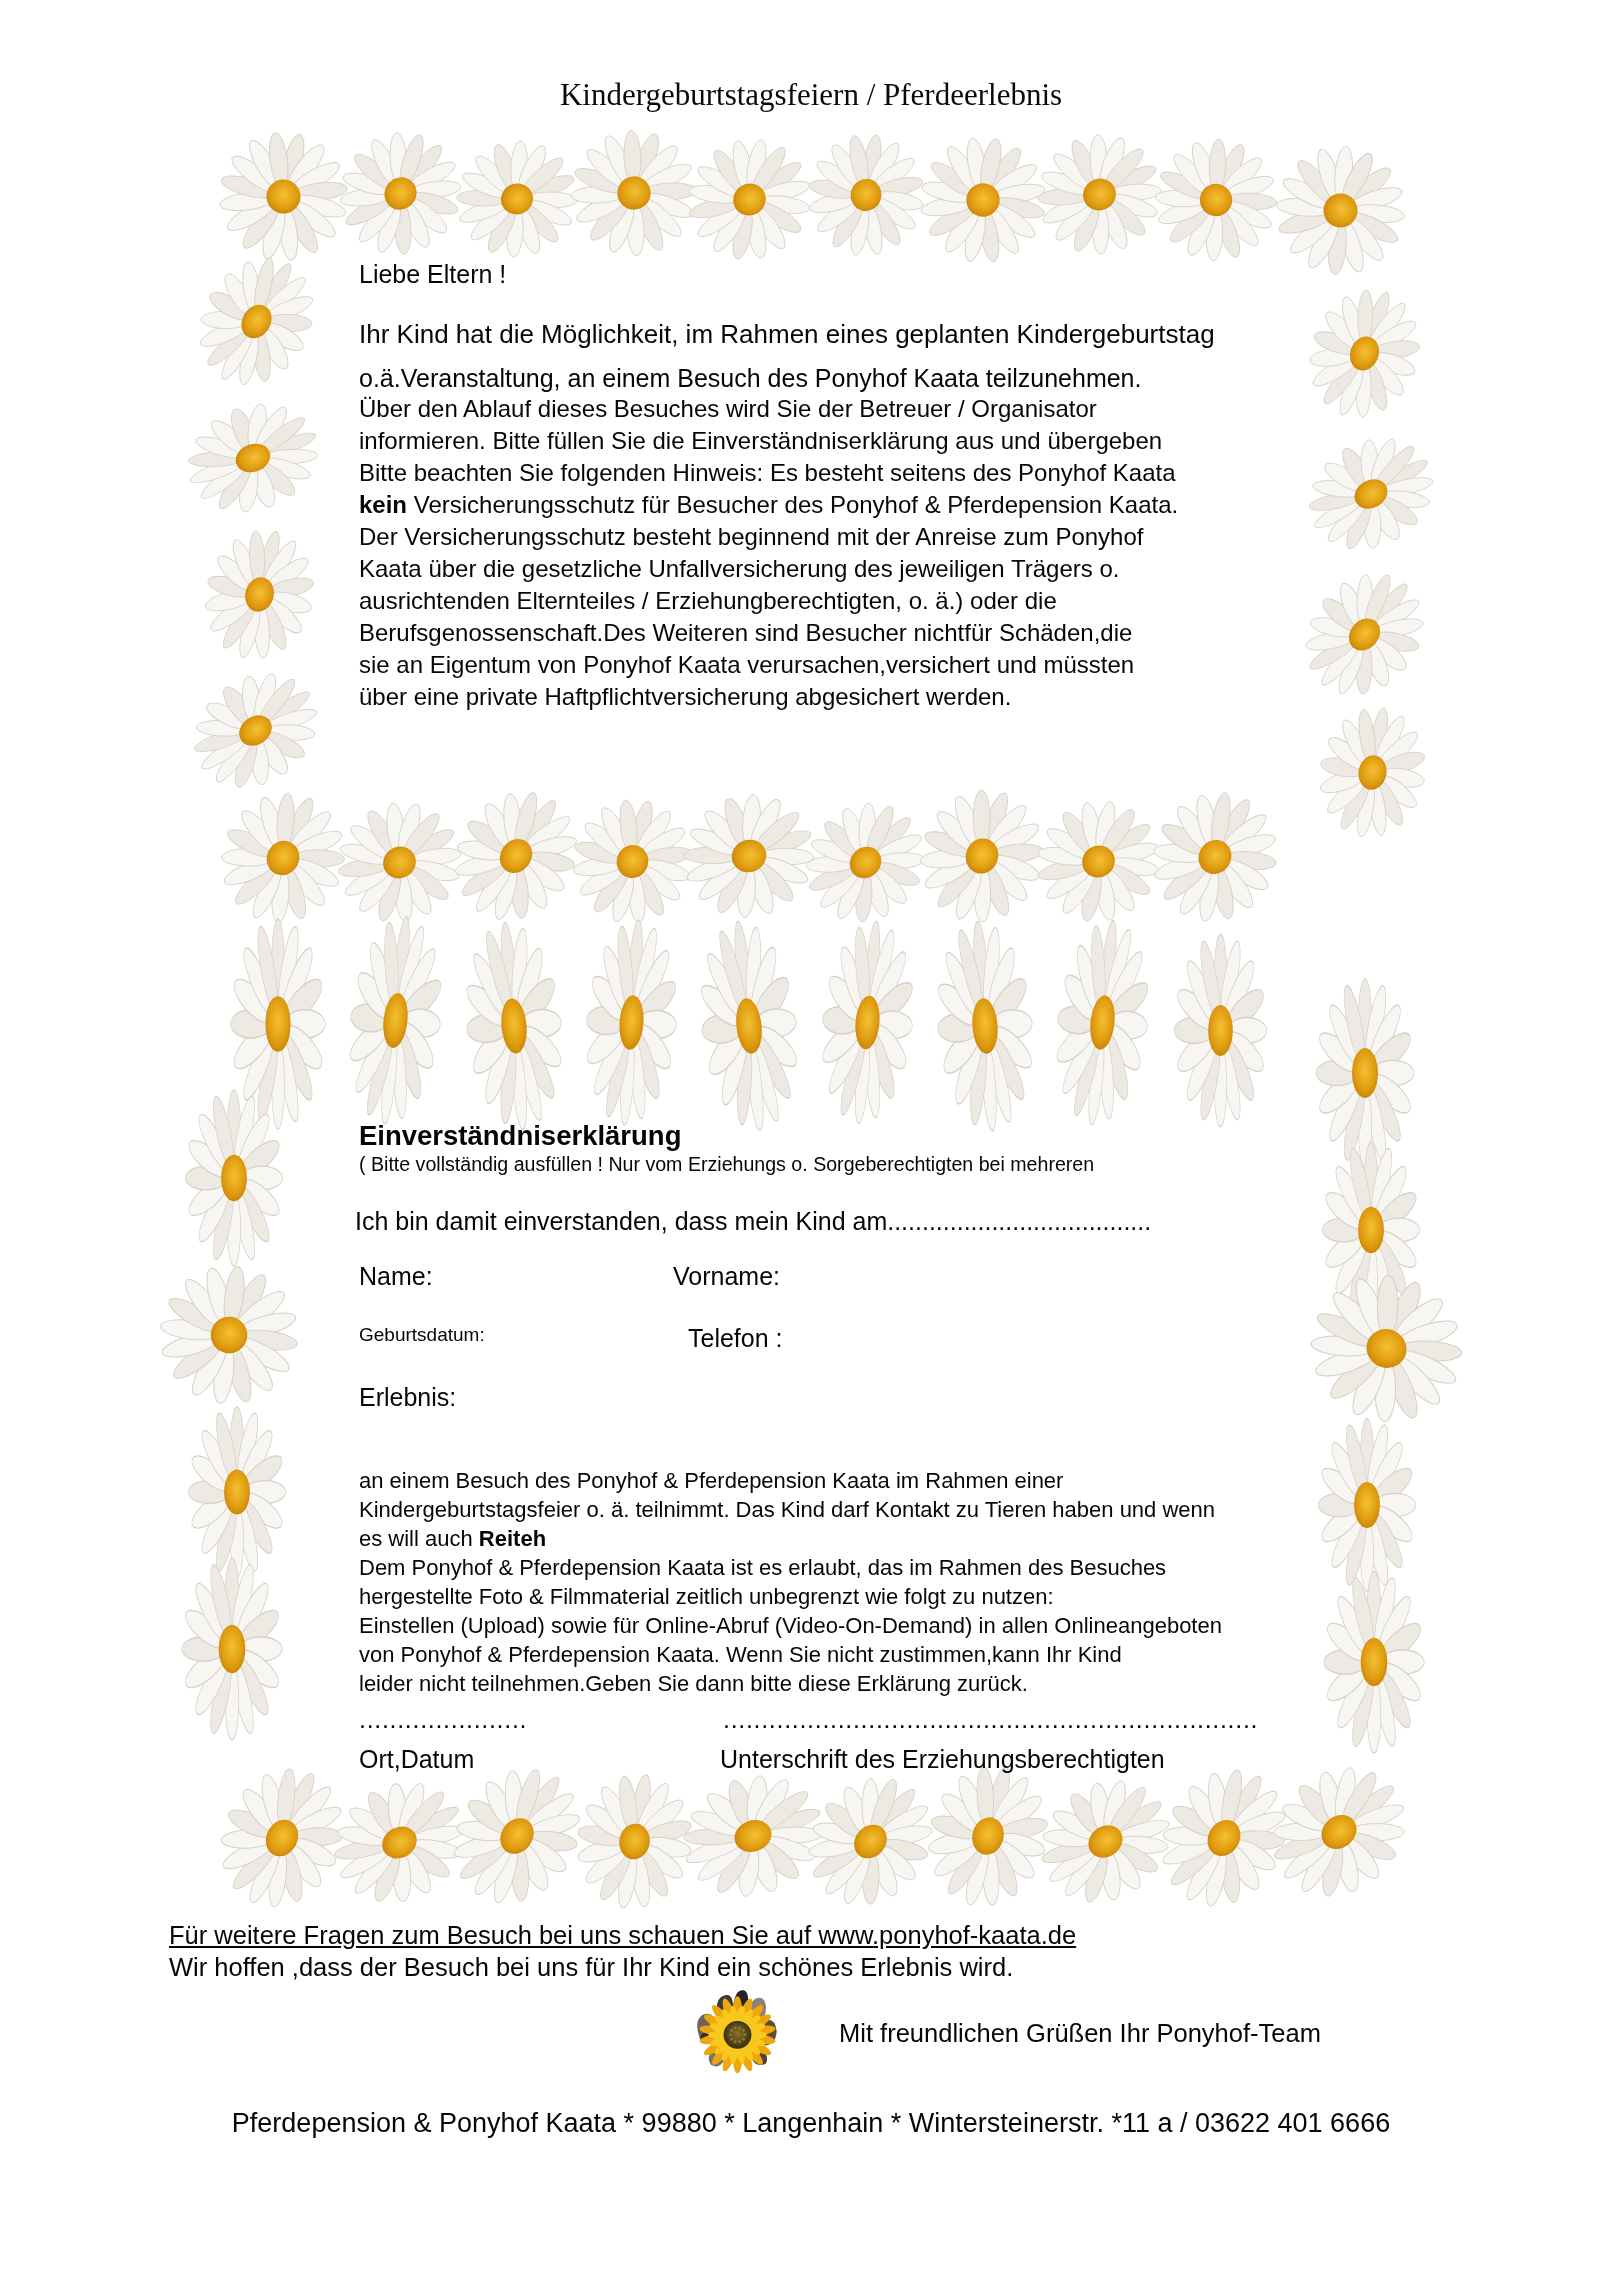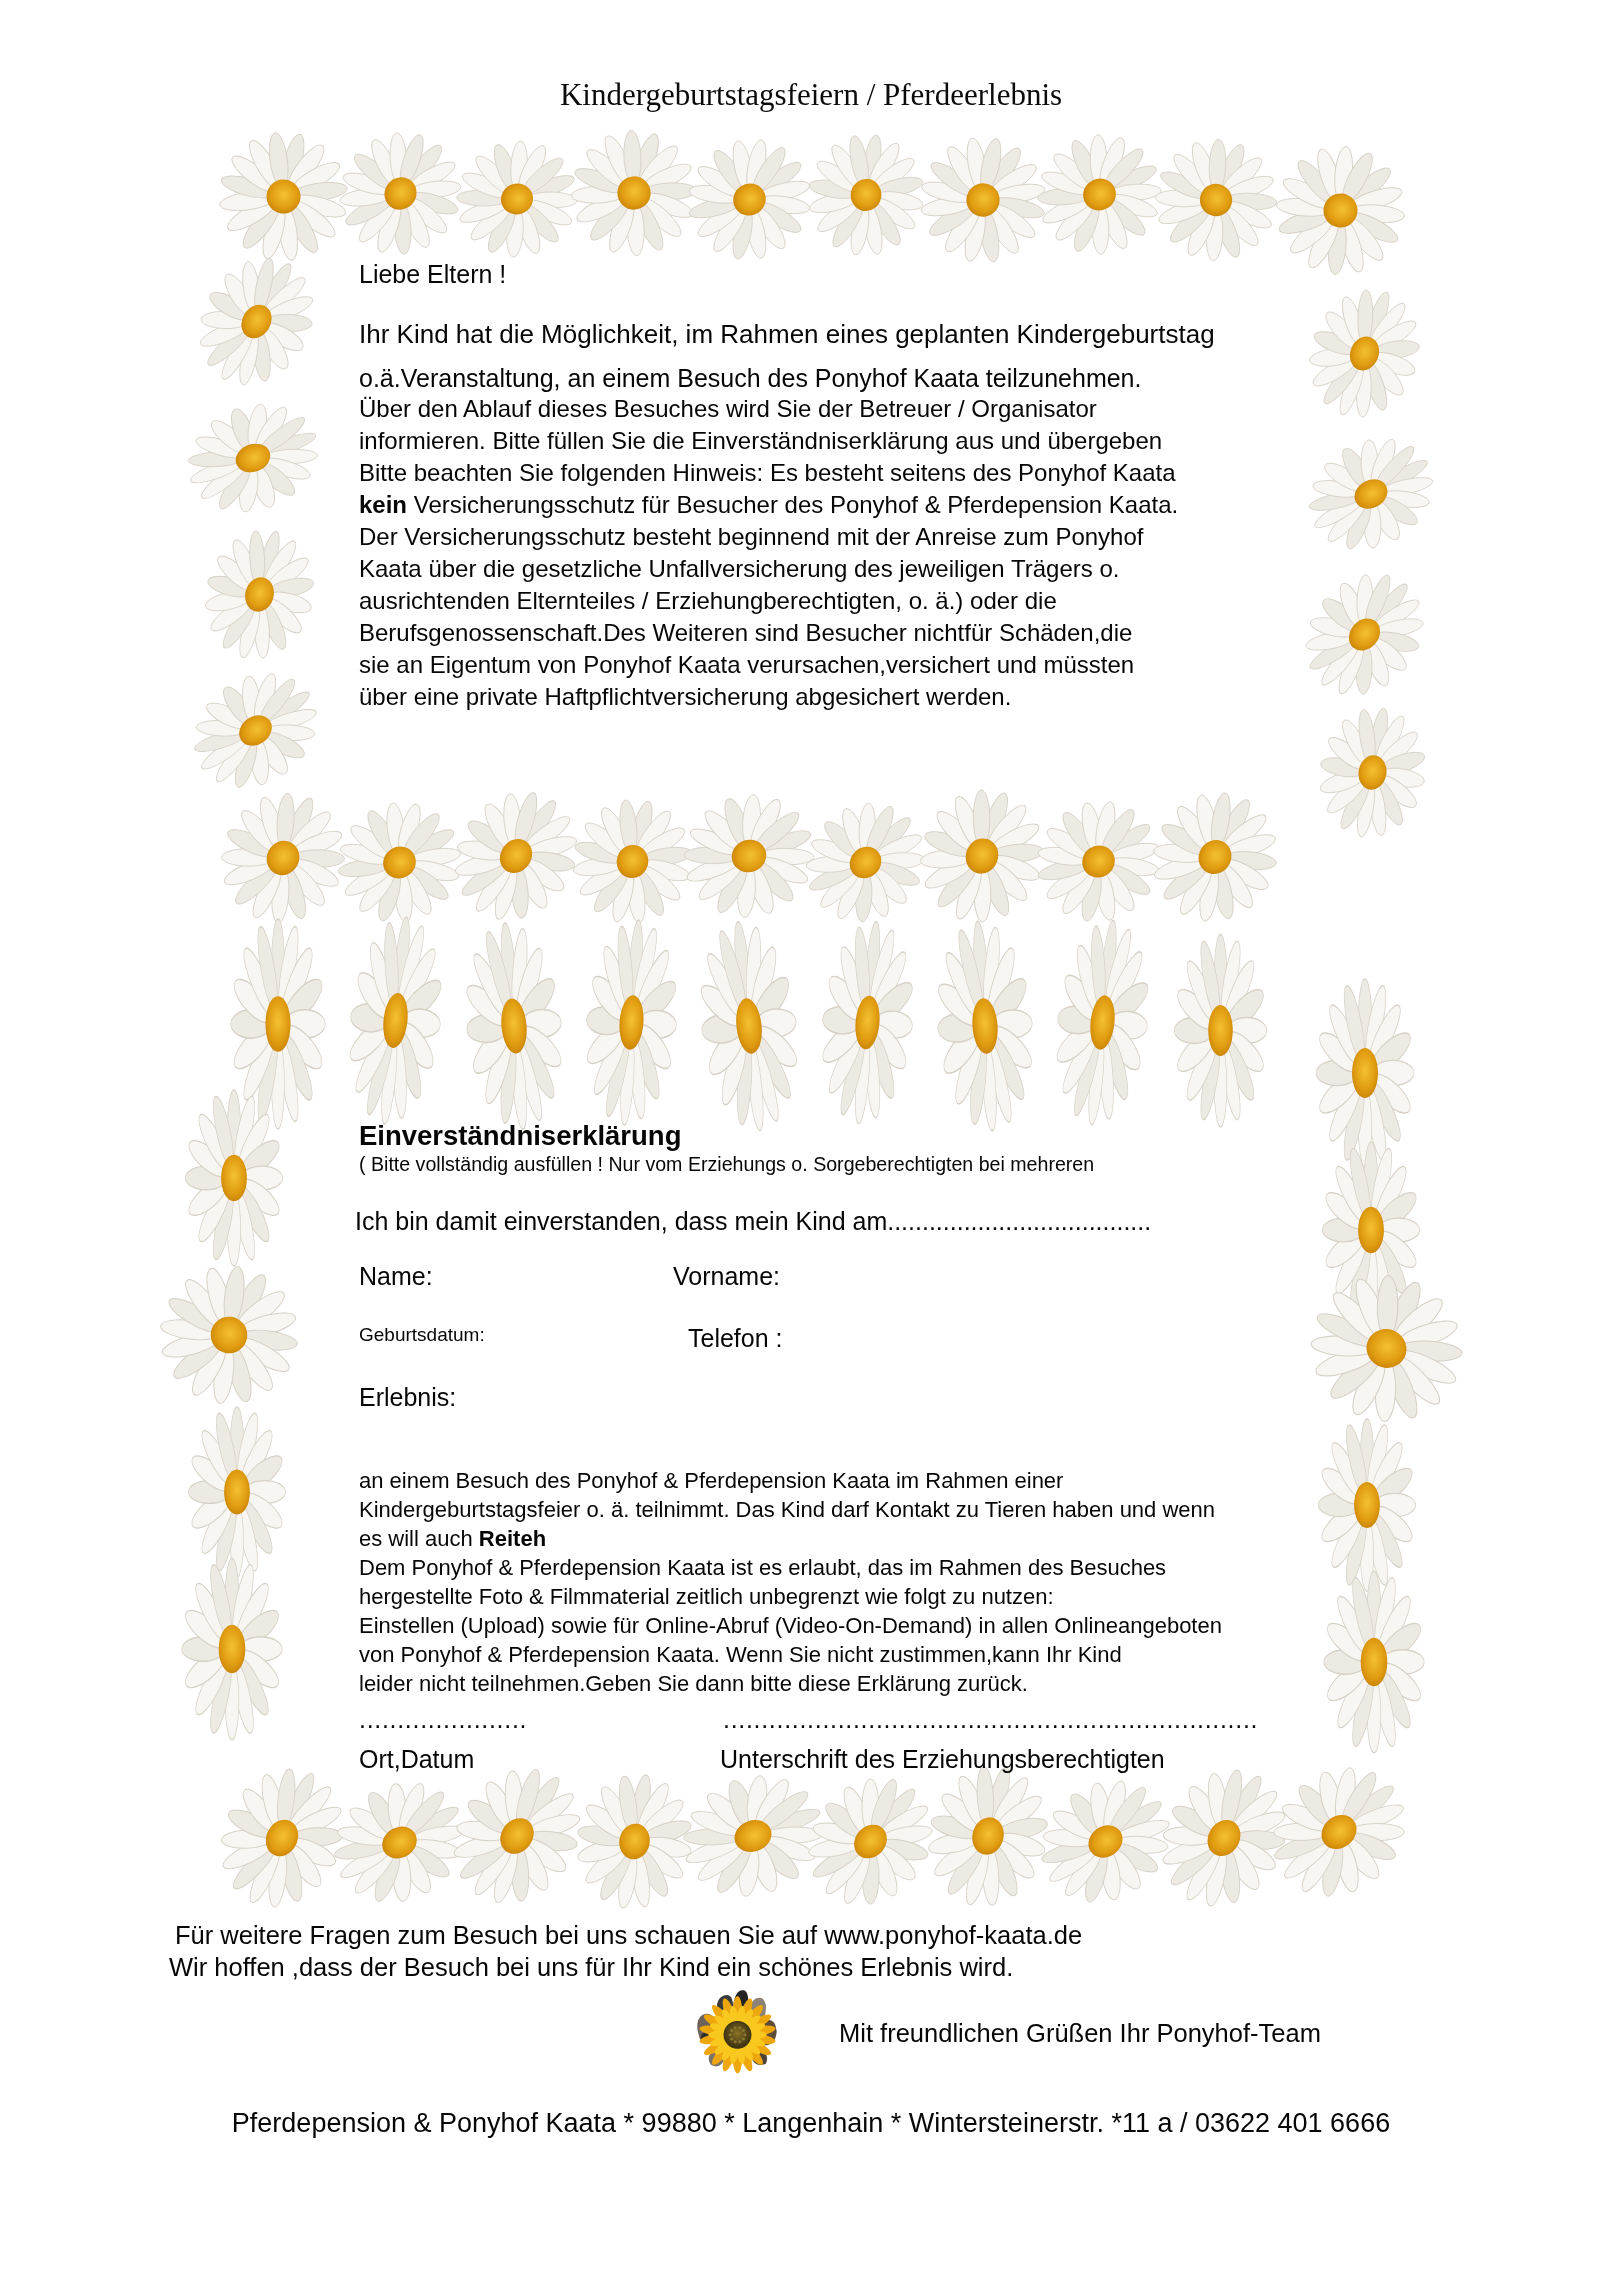--- a/index.html
+++ b/index.html
@@ -20,21 +20,21 @@
   .f-name{left:359px;top:1262px;font-size:25px;}
   .f-vorname{left:673px;top:1262px;font-size:25px;}
   .f-geb{left:359px;top:1324px;font-size:19px;}
   .f-tel{left:688px;top:1324px;font-size:25px;}
   .f-ansch{left:359px;top:1383px;font-size:25px;}
   .terms{left:359px;top:1434px;font-size:22px;line-height:29px;margin-top:32px;}
   .sig-dots-short{left:359px;top:1705px;font-size:25px;letter-spacing:0.7px;}
   .sig-dots-long{left:723px;top:1705px;font-size:25px;letter-spacing:0.7px;}
   .sig-ort{left:359px;top:1745px;font-size:25px;}
   .sig-unt{left:720px;top:1745px;font-size:25px;}
-  .info1{left:175px;top:1921px;font-size:25.5px;}
+  .info1{left:169px;top:1921px;font-size:25.5px;text-decoration:underline;}
   .info2{left:169px;top:1953px;font-size:25.5px;}
   .closing{left:839px;top:2019px;font-size:25.5px;}
   .address{left:0;top:2108px;width:100%;text-align:center;font-size:27px;}
   .flower{position:absolute;pointer-events:none;}
   .flower svg{display:block;width:100%;height:100%;}
   #logo{left:681px;top:1985px;width:113px;height:103px;}
   #svgdefs{position:absolute;width:0;height:0;}
 </style>
 </head>
 <body>

